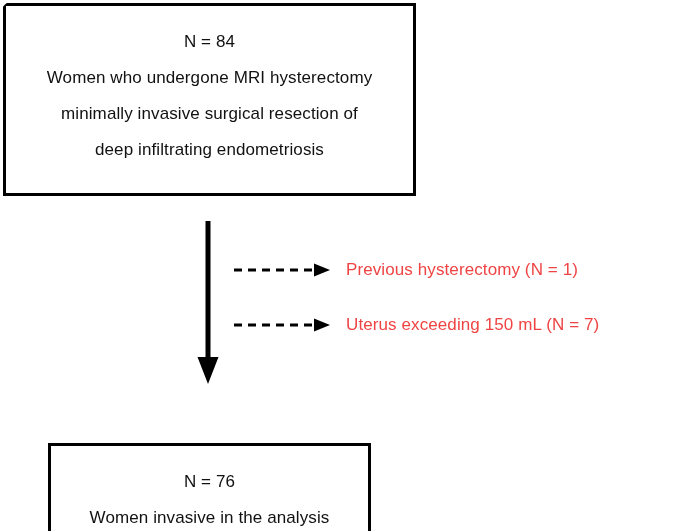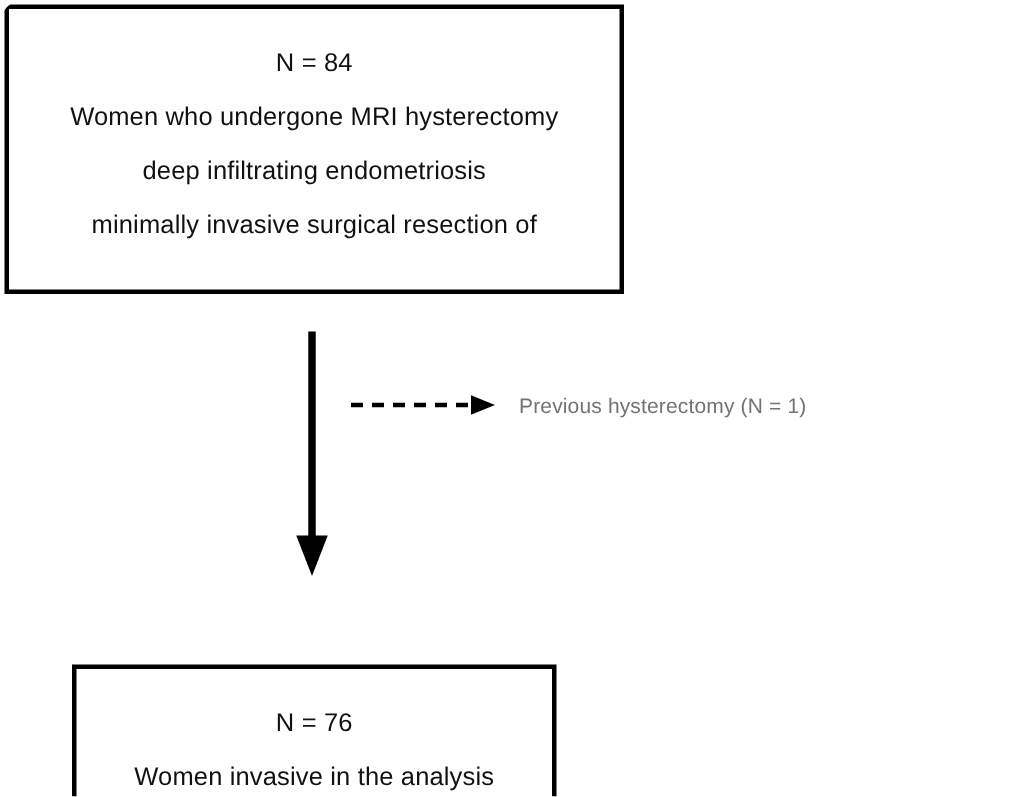--- a/index.html
+++ b/index.html
@@ -75,52 +75,59 @@
   }
   #exclusion-row-0 { top: 255px; }
   #exclusion-row-1 { top: 310px; }
 
   .dashed-arrow {
     width: 100px;
     height: 16px;
     flex: none;
   }
   .exclusion-label {
-    font-size: 14px;
+    font-size: 17px;
     line-height: 20px;
     white-space: nowrap;
-    color: #737373;
+    color: #ef4444;
     margin-left: 14px;
     letter-spacing: 0.1px;
   }
 </style>
 </head>
 <body>
 
 <div id="flow-root">
 
   <div class="flow-box" id="box-enrolled">
     <div class="box-line">N = 84</div>
     <div class="box-line">Women who undergone MRI hysterectomy</div>
+    <div class="box-line">minimally invasive surgical resection of</div>
     <div class="box-line">deep infiltrating endometriosis</div>
-    <div class="box-line">minimally invasive surgical resection of</div>
   </div>
 
   <svg id="main-arrow" viewBox="0 0 46 172" xmlns="http://www.w3.org/2000/svg">
     <line x1="23" y1="5" x2="23" y2="148" stroke="#000000" stroke-width="5"></line>
     <polygon points="23,168 12.5,141 33.5,141" fill="#000000"></polygon>
   </svg>
 
   <div class="exclusion-row" id="exclusion-row-0">
     <svg class="dashed-arrow" viewBox="0 0 100 16" xmlns="http://www.w3.org/2000/svg">
       <line x1="2" y1="8" x2="84" y2="8" stroke="#000000" stroke-width="3" stroke-dasharray="8 6"></line>
       <polygon points="98,8 82,1.5 82,14.5" fill="#000000"></polygon>
     </svg>
     <span class="exclusion-label">Previous hysterectomy (N = 1)</span>
   </div>
 
+  <div class="exclusion-row" id="exclusion-row-1">
+    <svg class="dashed-arrow" viewBox="0 0 100 16" xmlns="http://www.w3.org/2000/svg">
+      <line x1="2" y1="8" x2="84" y2="8" stroke="#000000" stroke-width="3" stroke-dasharray="8 6"></line>
+      <polygon points="98,8 82,1.5 82,14.5" fill="#000000"></polygon>
+    </svg>
+    <span class="exclusion-label">Uterus exceeding 150 mL (N = 7)</span>
+  </div>
 
   <div class="flow-box" id="box-included">
     <div class="box-line">N = 76</div>
     <div class="box-line">Women invasive in the analysis</div>
   </div>
 
 </div>
 
 </body></html>

